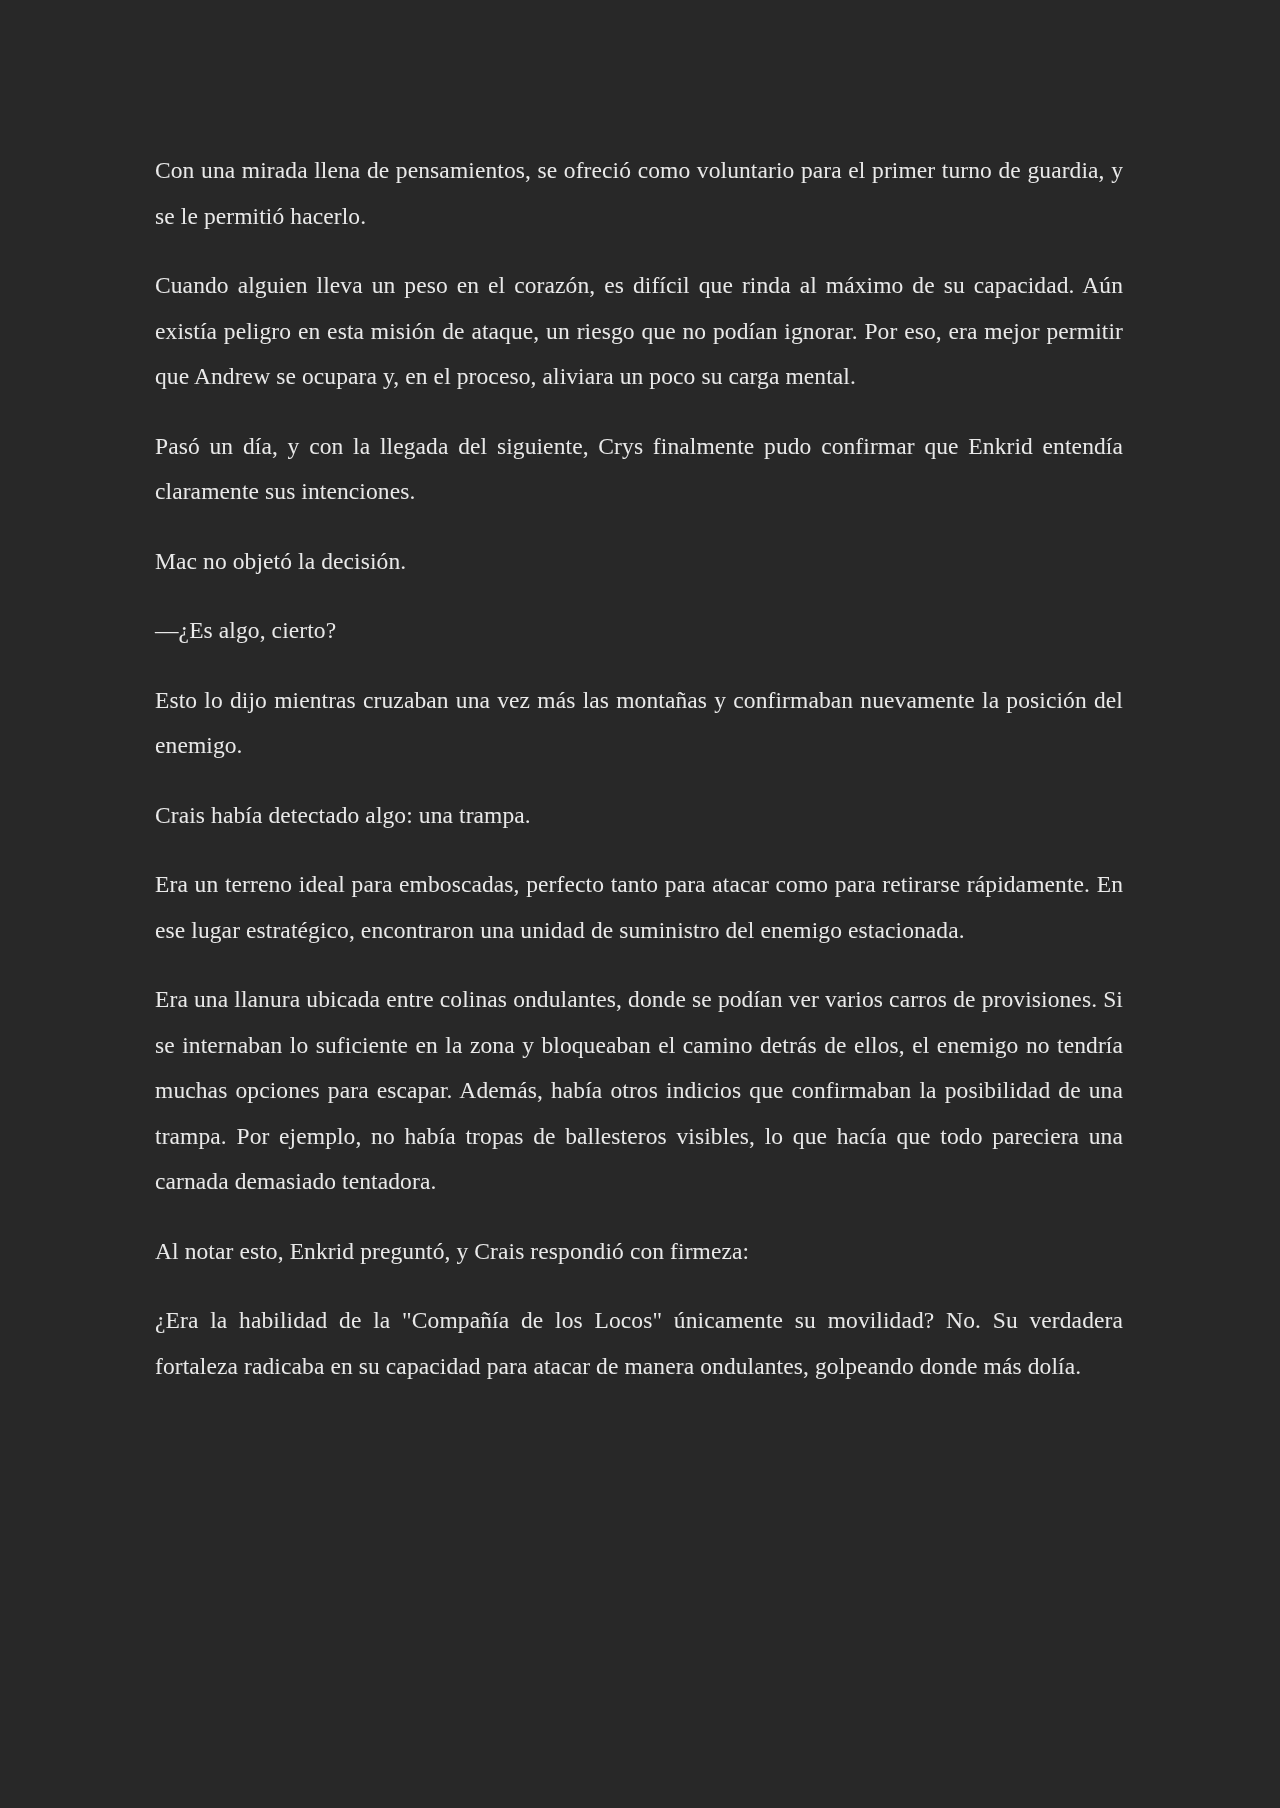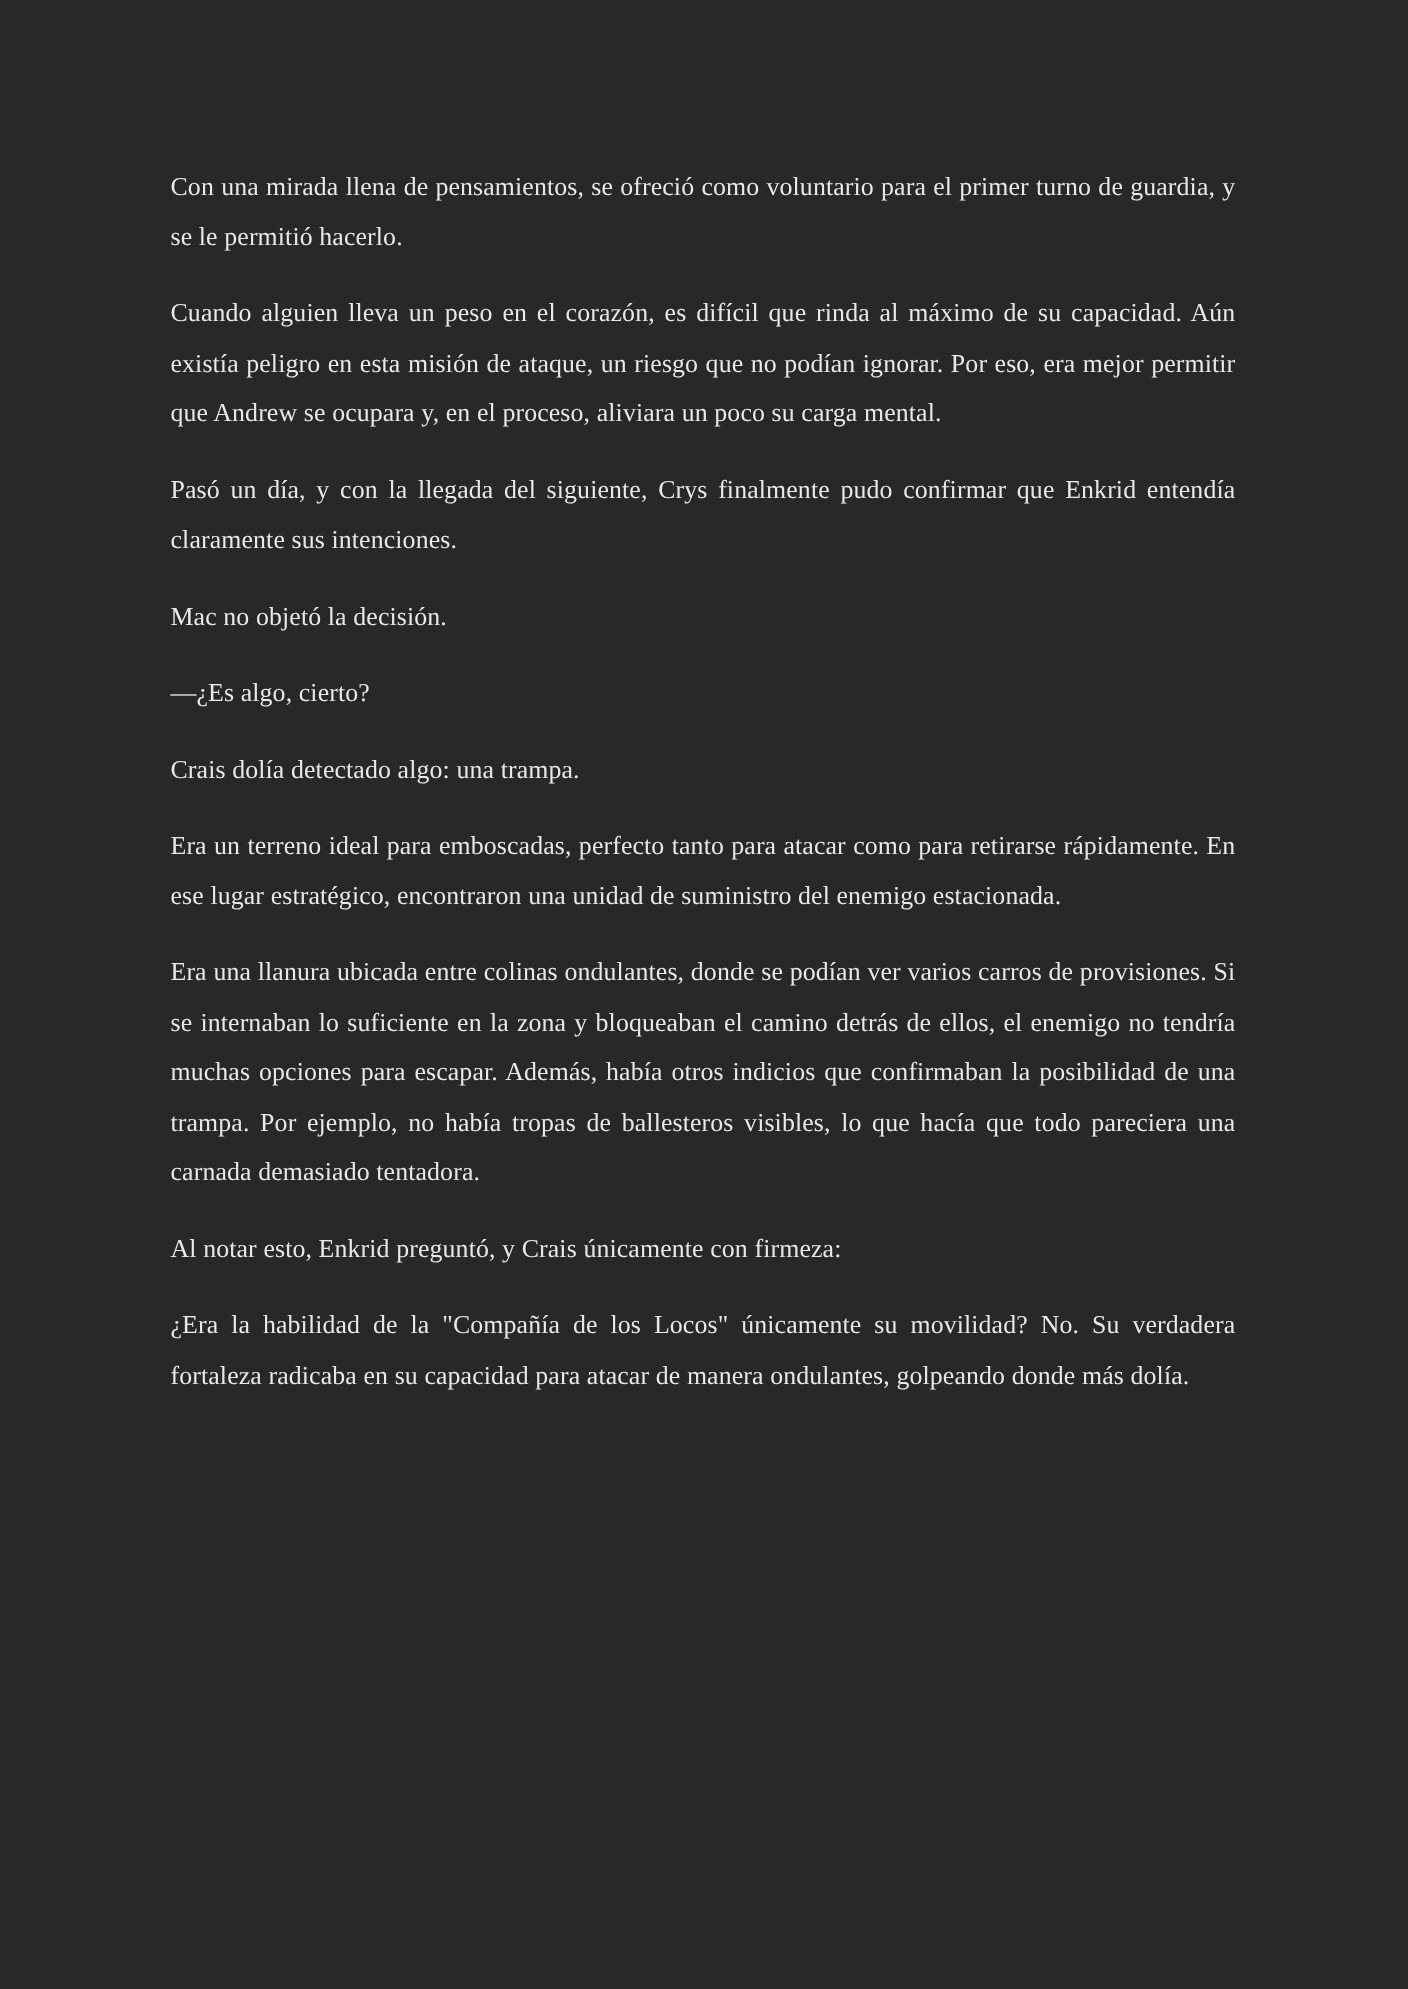--- a/index.html
+++ b/index.html
@@ -29,18 +29,19 @@
   </style>
 </head>
 <body>
 
 <div class="page">
   <p class="para">Con una mirada llena de pensamientos, se ofreció como voluntario para el primer turno de guardia, y se le permitió hacerlo.</p>
   <p class="para">Cuando alguien lleva un peso en el corazón, es difícil que rinda al máximo de su capacidad. Aún existía peligro en esta misión de ataque, un riesgo que no podían ignorar. Por eso, era mejor permitir que Andrew se ocupara y, en el proceso, aliviara un poco su carga mental.</p>
   <p class="para">Pasó un día, y con la llegada del siguiente, Crys finalmente pudo confirmar que Enkrid entendía claramente sus intenciones.</p>
   <p class="para">Mac no objetó la decisión.</p>
   <p class="para">—¿Es algo, cierto?</p>
-  <p class="para">Crais dolía detectado algo: una trampa.</p>
+  <p class="para">Esto lo dijo mientras cruzaban una vez más las montañas y confirmaban nuevamente la posición del enemigo.</p>
+  <p class="para">Crais había detectado algo: una trampa.</p>
   <p class="para">Era un terreno ideal para emboscadas, perfecto tanto para atacar como para retirarse rápidamente. En ese lugar estratégico, encontraron una unidad de suministro del enemigo estacionada.</p>
   <p class="para">Era una llanura ubicada entre colinas ondulantes, donde se podían ver varios carros de provisiones. Si se internaban lo suficiente en la zona y bloqueaban el camino detrás de ellos, el enemigo no tendría muchas opciones para escapar. Además, había otros indicios que confirmaban la posibilidad de una trampa. Por ejemplo, no había tropas de ballesteros visibles, lo que hacía que todo pareciera una carnada demasiado tentadora.</p>
-  <p class="para">Al notar esto, Enkrid preguntó, y Crais únicamente con firmeza:</p>
+  <p class="para">Al notar esto, Enkrid preguntó, y Crais respondió con firmeza:</p>
   <p class="para">¿Era la habilidad de la "Compañía de los Locos" únicamente su movilidad? No. Su verdadera fortaleza radicaba en su capacidad para atacar de manera ondulantes, golpeando donde más dolía.</p>
 </div>
 
 </body></html>

